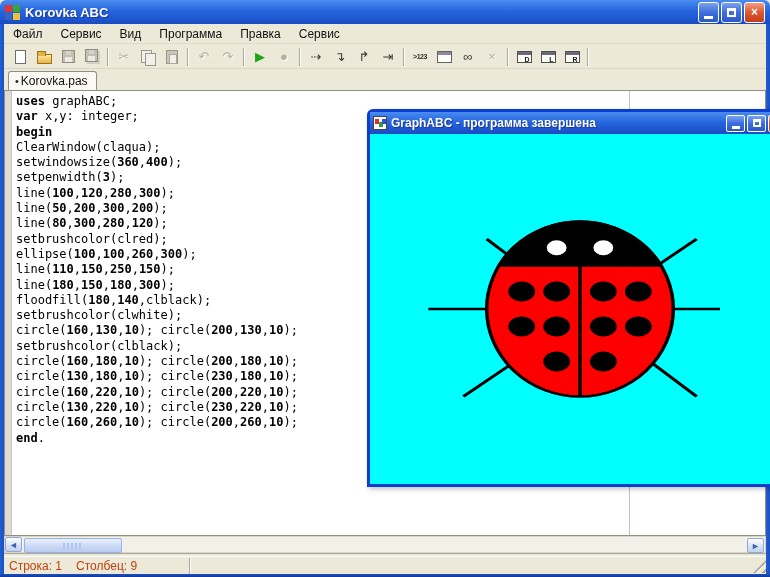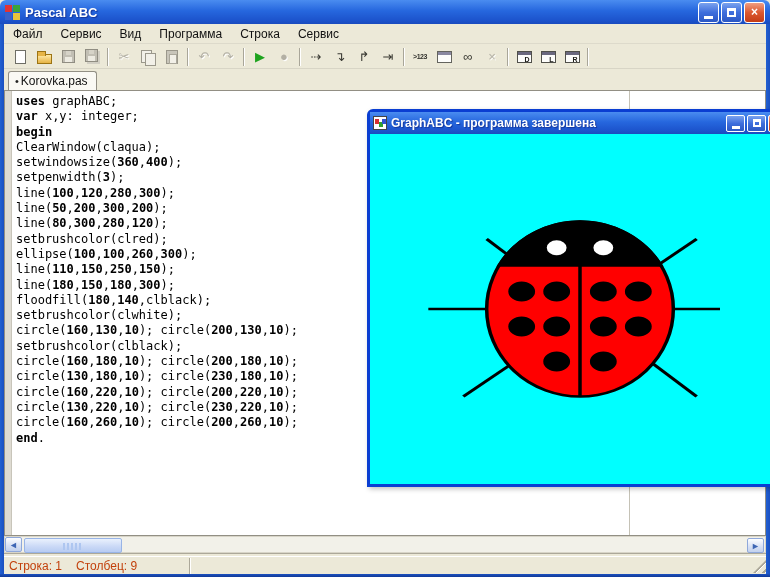--- a/index.html
+++ b/index.html
@@ -134,38 +134,38 @@
 
 <div class="app">
 
   <div class="titlebar">
     <span class="app-icon">
         <i class="q1"></i>
         <i class="q2"></i>
         <i class="q3"></i>
         <i class="q4"></i>
       </span>
-    <span class="title-text">Pascal ABC</span>
+    <span class="title-text">Korovka ABC</span>
     <span class="winbtn blue">
         <span class="glyph-min"></span>
       </span>
     <span class="winbtn blue">
         <span class="glyph-max"></span>
       </span>
     <span class="winbtn red">
         <span>×</span>
       </span>
   </div>
 
   <div class="menubar" id="menubar">
       <span class="menu-item">Файл</span>
       <span class="menu-item">Сервис</span>
       <span class="menu-item">Вид</span>
       <span class="menu-item">Программа</span>
-      <span class="menu-item">Строка</span>
+      <span class="menu-item">Правка</span>
       <span class="menu-item">Сервис</span>
     </div>
 
   <div class="toolbar" id="toolbar">
       <div class="tb-btn">
         <span class="ic ic-page"></span>
       </div>
       <div class="tb-btn">
         <span class="ic ic-folder"></span>
       </div>

